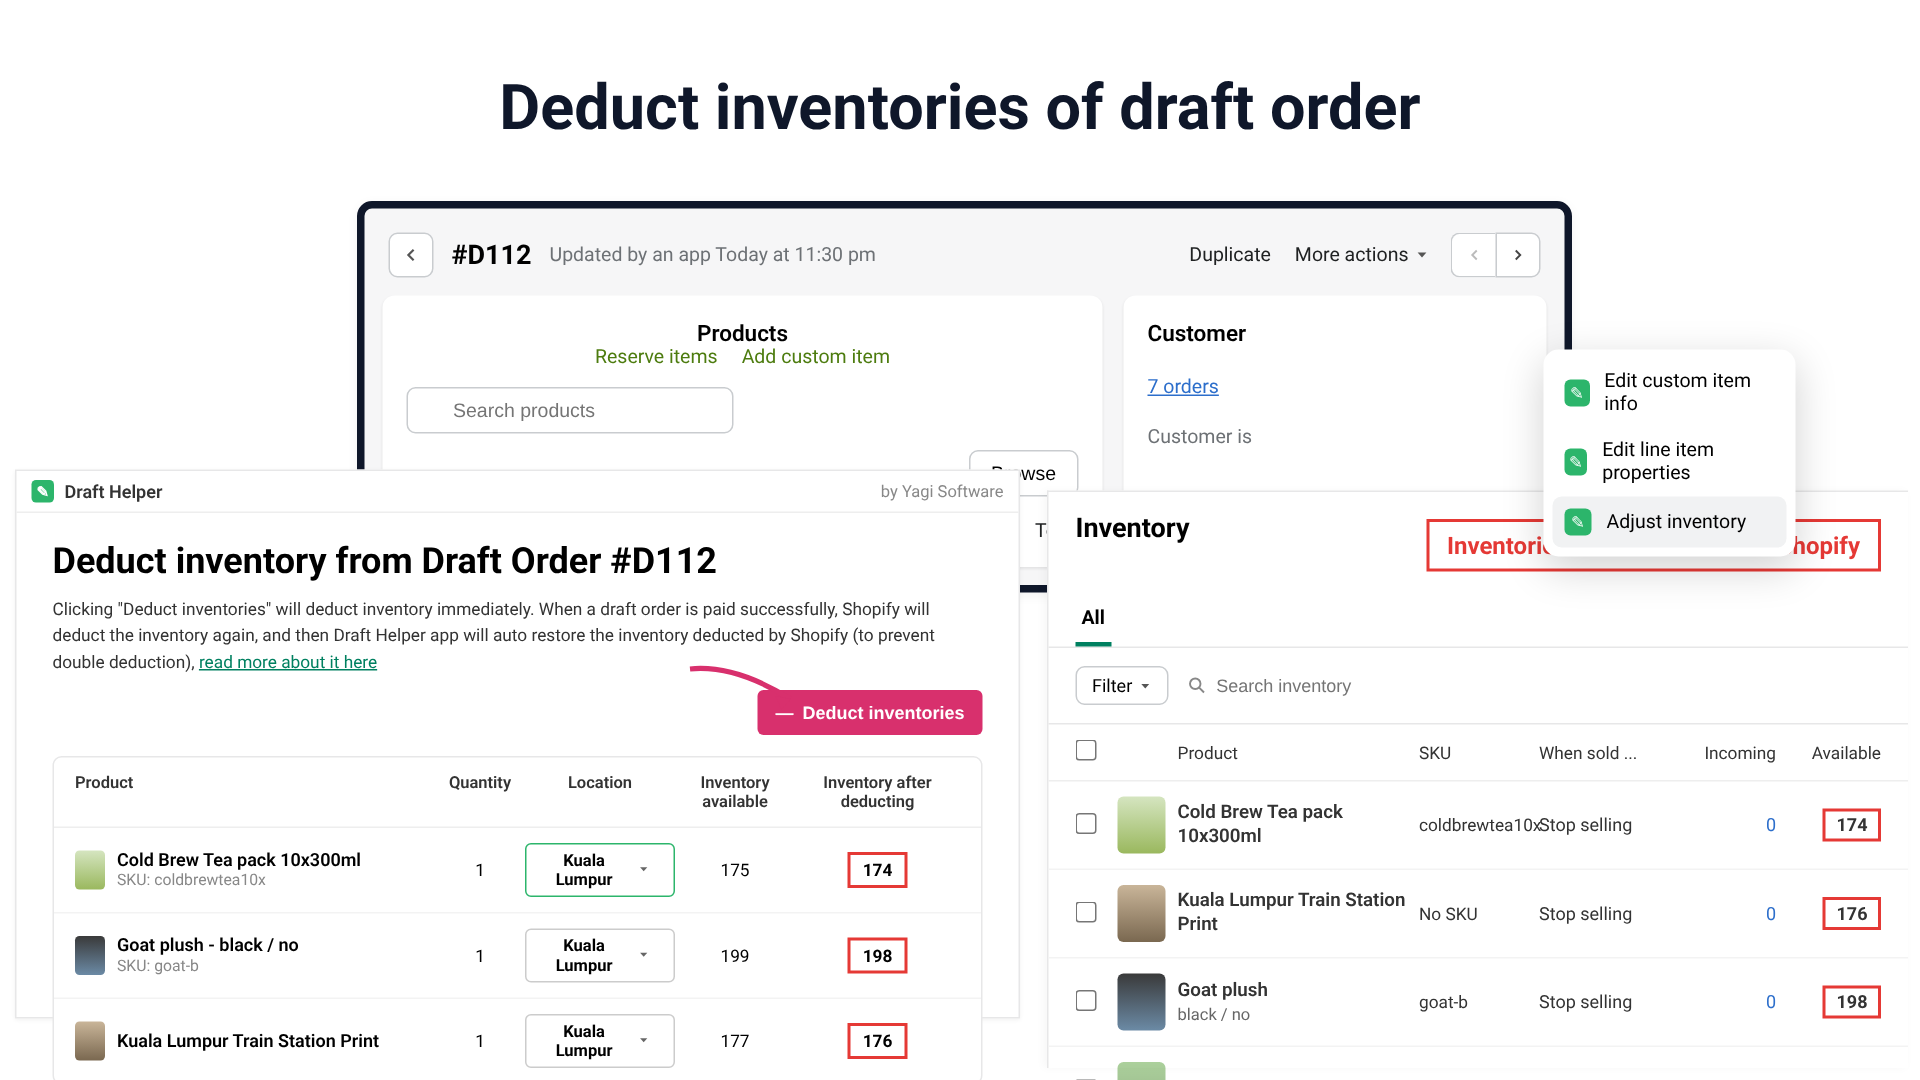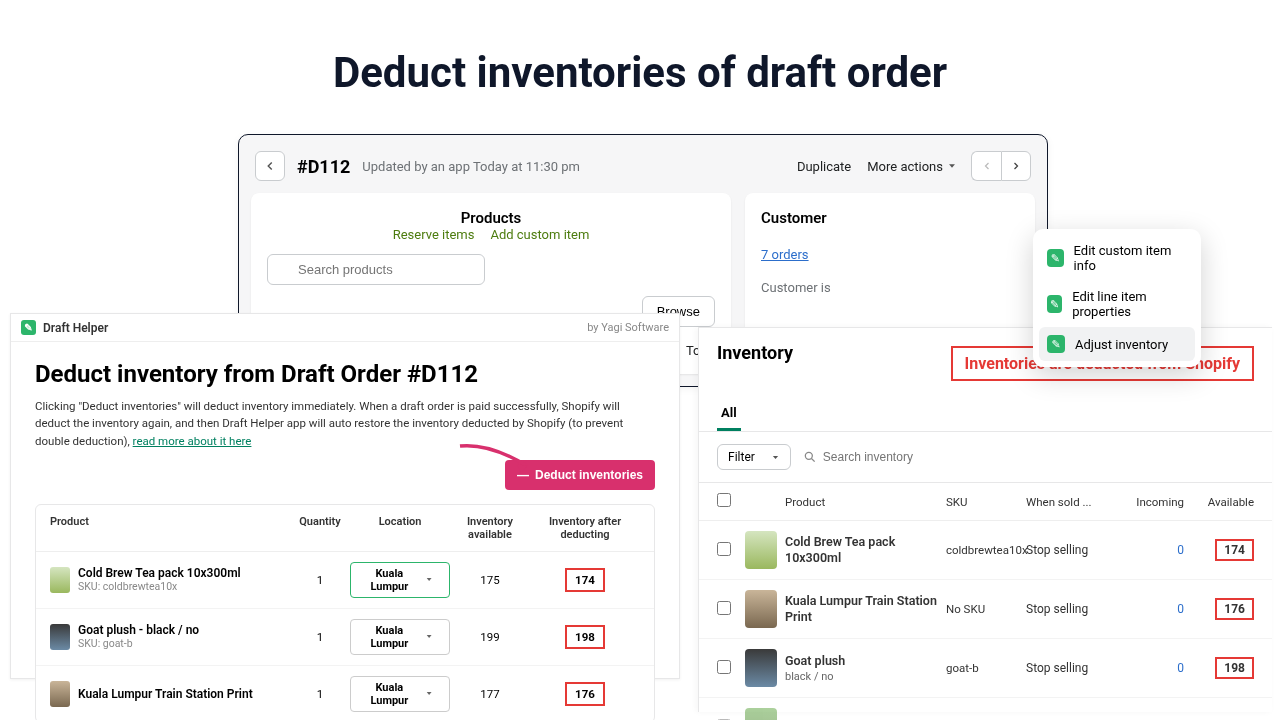--- a/index.html
+++ b/index.html
@@ -1,18 +1,18 @@
 <!DOCTYPE html>
 <html><head>
 <meta charset="utf-8">
 <style>
 * { box-sizing: border-box; margin: 0; padding: 0; }
 body { font-family: -apple-system, BlinkMacSystemFont, "Segoe UI", Roboto, sans-serif; background: #fff; width: 1280px; height: 720px; overflow: hidden; position: relative; }
 .title { text-align: center; font-size: 42px; font-weight: 700; color: #0f172a; padding: 48px 0 28px; }
-.panel-top { position: absolute; left: 238px; top: 134px; width: 810px; background: #f6f6f7; border: 1px solid #0f172a; border-radius: 10px; padding: 12px; box-shadow: 0 2px 8px rgba(0,0,0,.05); }
+.panel-top { position: absolute; left: 238px; top: 134px; width: 810px; background: #f6f6f7; border: 5px solid #0f172a; border-radius: 10px; padding: 12px; box-shadow: 0 2px 8px rgba(0,0,0,.05); }
 .topbar { display: flex; align-items: center; gap: 12px; padding: 4px 4px 12px; }
 .back-btn { width: 30px; height: 30px; border: 1px solid #c9cccf; border-radius: 6px; background: #fff; display: flex; align-items: center; justify-content: center; cursor: pointer; }
 .order-id { font-weight: 700; font-size: 18px; }
 .updated { font-size: 13px; color: #6d7175; }
 .topbar-spacer { flex: 1; }
 .dup-link { font-size: 13px; color: #202223; margin-right: 4px; }
 .more-actions { font-size: 13px; color: #202223; display: flex; align-items: center; gap: 4px; cursor: pointer; margin-right: 2px; }
 .nav-btns { display: flex; }
 .nav-btn { width: 30px; height: 30px; border: 1px solid #c9cccf; background: #fff; display: flex; align-items: center; justify-content: center; }
 .nav-btn:first-child { border-radius: 6px 0 0 6px; border-right: none; }
@@ -68,21 +68,21 @@
 .after-box { border: 2px solid #e53935; padding: 3px 8px; font-weight: 700; display: inline-block; }
 
 .arrow-svg { position: absolute; left: 455px; top: 438px; z-index: 20; }
 
 .panel-right { position: absolute; right: 8px; top: 327px; width: 574px; background: #fff; border-left: 1px solid #e7e7e8; border-top: 1px solid #e7e7e8; box-shadow: -2px 0 6px rgba(0,0,0,.04); height: 385px; }
 .inv-title { font-size: 18px; font-weight: 700; padding: 14px 18px 6px; }
 .callout { position: absolute; right: 18px; top: 18px; border: 2px solid #e53935; color: #e53935; font-weight: 700; font-size: 16px; padding: 6px 12px; background: #fff; }
 .inv-tabs { border-bottom: 1px solid #e7e7e8; padding: 0 18px; margin-top: 28px; }
 .inv-tab { display: inline-block; font-size: 13px; padding: 8px 4px; border-bottom: 3px solid #008060; font-weight: 700; }
 .inv-toolbar { display: flex; align-items: center; gap: 8px; padding: 12px 18px; border-bottom: 1px solid #e7e7e8; }
-.filter-btn { border: 1px solid #c9cccf; background: #fff; border-radius: 6px; padding: 5px 10px; font-size: 12px; display: flex; align-items: center; gap: 16px; }
+.filter-btn { border: 1px solid #c9cccf; background: #fff; border-radius: 6px; padding: 5px 10px; font-size: 12px; display: flex; align-items: center; gap: 4px; }
 .inv-search-wrap { flex: 1; position: relative; }
 .inv-search { width: 100%; border: none; padding: 5px 6px 5px 24px; font-size: 12px; }
 .inv-search-wrap .mag { position: absolute; left: 4px; top: 5px; color: #888; }
 .inv-head { display: flex; align-items: center; font-size: 11.5px; color: #333; padding: 10px 18px; border-bottom: 1px solid #eee; }
 .iv-cb { width: 28px; }
 .iv-img { width: 40px; }
 .iv-prod { flex: 1; }
 .iv-sku { width: 80px; }
 .iv-sold { width: 90px; }
 .iv-inc { width: 68px; text-align: right; }

